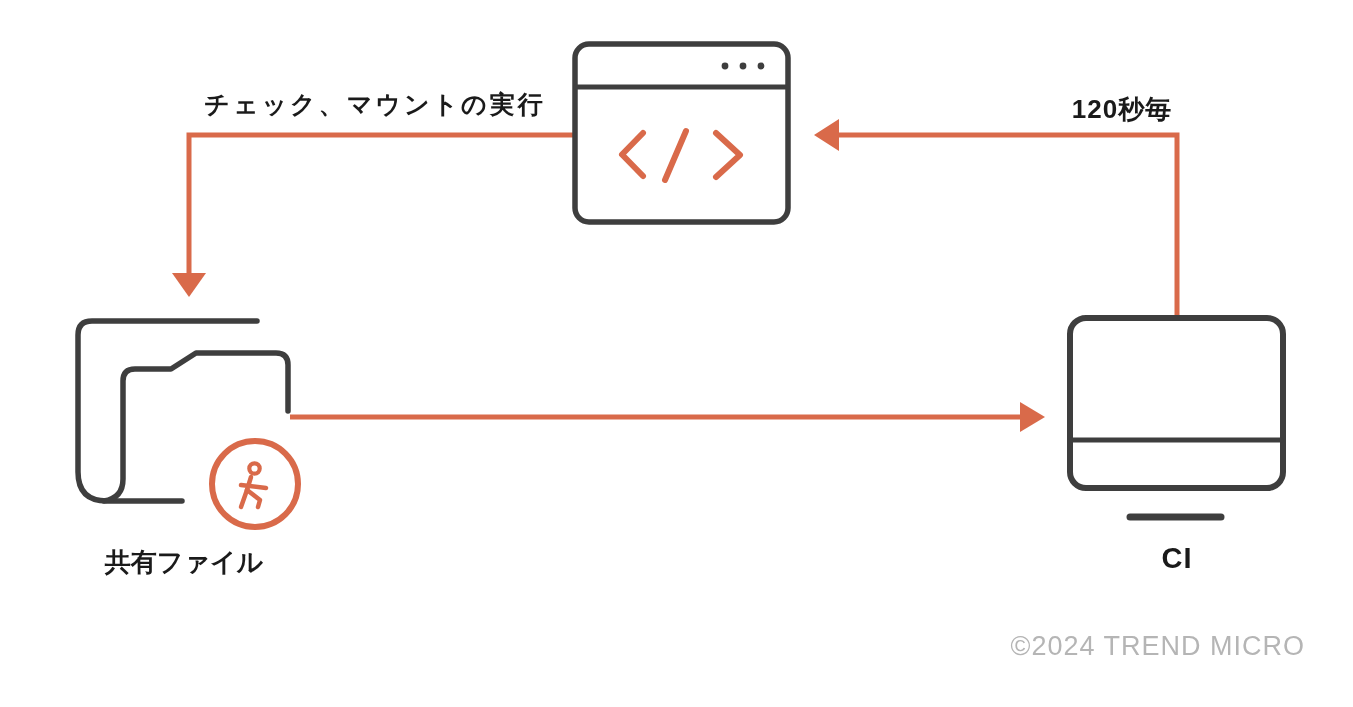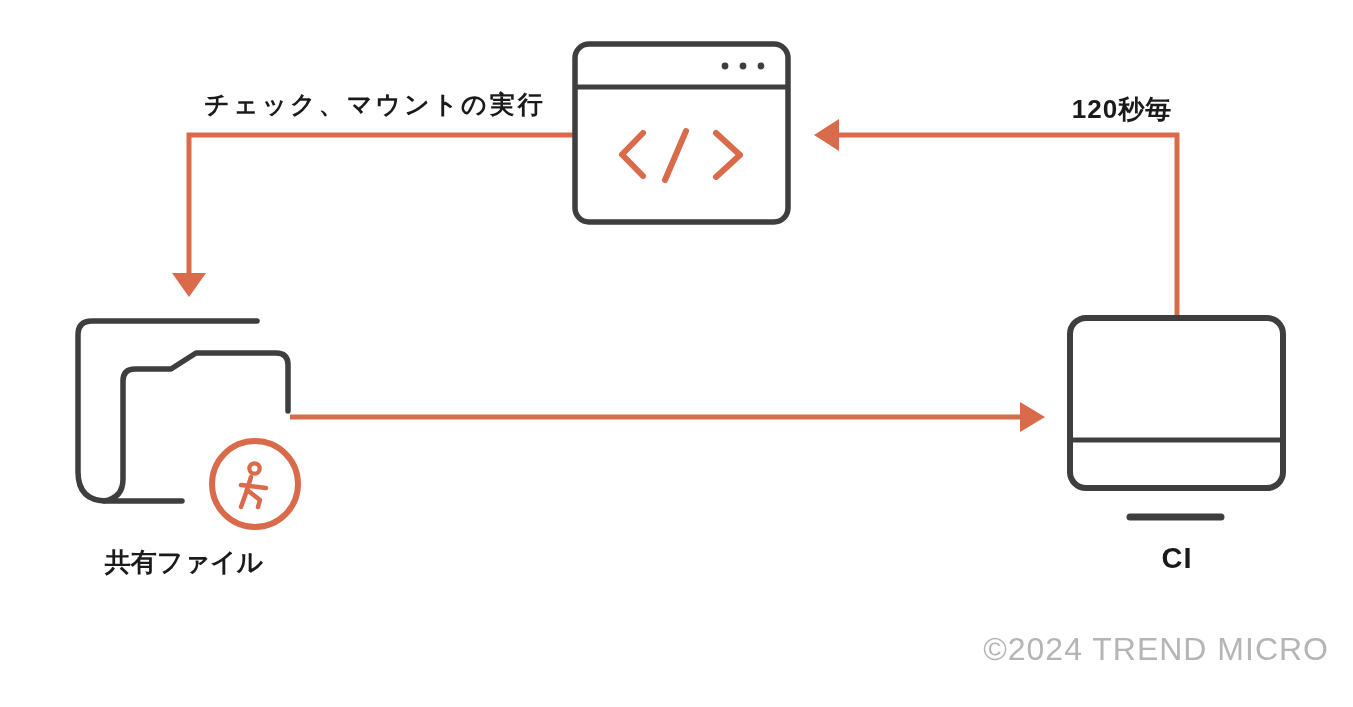--- a/index.html
+++ b/index.html
@@ -21,23 +21,23 @@
   .lbl-jp{font-size:25px;letter-spacing:3px;}
   .lbl-node{font-size:29px;letter-spacing:1px;}
   .lbl-check{left:170px;top:88px;width:410px;}
   .lbl-interval{left:1022px;top:92px;width:200px;font-size:26px;letter-spacing:1px;}
   .lbl-mount{left:578px;top:368px;width:200px;font-size:26px;}
   .lbl-agent{left:531px;top:237px;width:300px;}
   .lbl-shared{left:59px;top:545px;width:250px;font-size:26px;}
   .lbl-ci{left:1077px;top:522px;width:200px;margin-top:20px;}
   .copyright{
     position:absolute;
-    right:24px;top:631px;
+    right:48px;top:631px;
     color:#b5b5b5;
-    font-size:32px;
+    font-size:27px;
     font-weight:400;
     letter-spacing:1px;
   }
 </style>
 </head>
 <body>
 
 <div id="canvas">
 
   <svg id="diagram-svg" width="1353" height="707" viewBox="0 0 1353 707">

